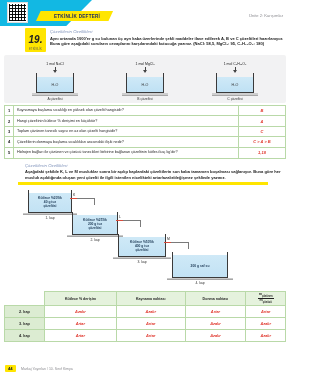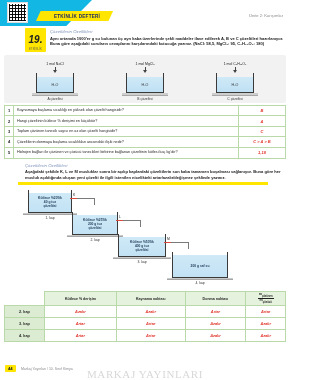--- a/index.html
+++ b/index.html
@@ -388,14 +388,13 @@
     <td class="ans">Artar</td>
     <td class="ans">Azalır</td>
     <td class="ans">Azalır</td>
   </tr>
 </tbody>
   </table>
 
 <div class="footer">
   <div class="pgnum">44</div>
   <div class="fnote">Markaj Yayınları / 10. Sınıf Kimya</div>
-  <div class="watermark">MARKAJ YAYINLARI</div>
 </div>
 
 </body></html>

